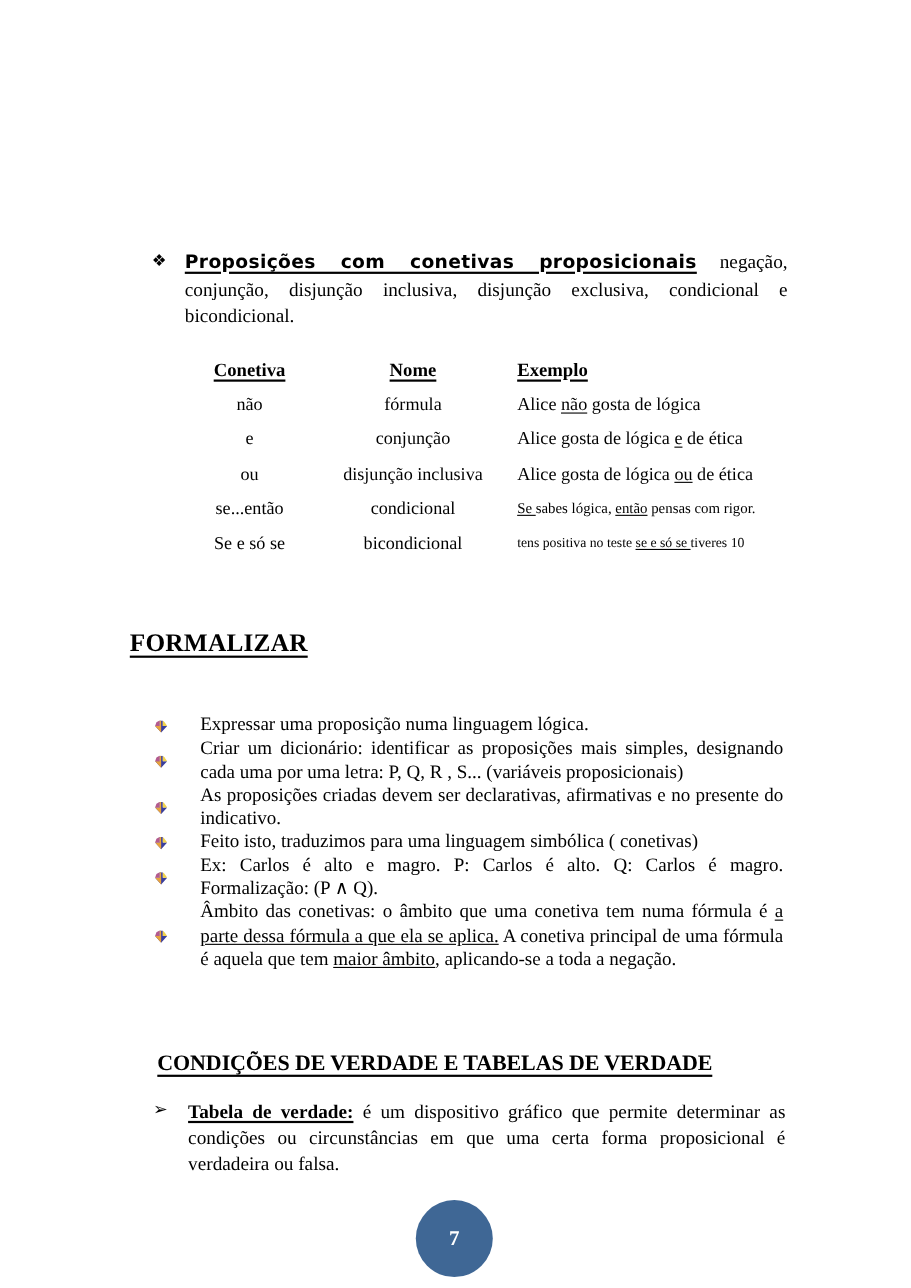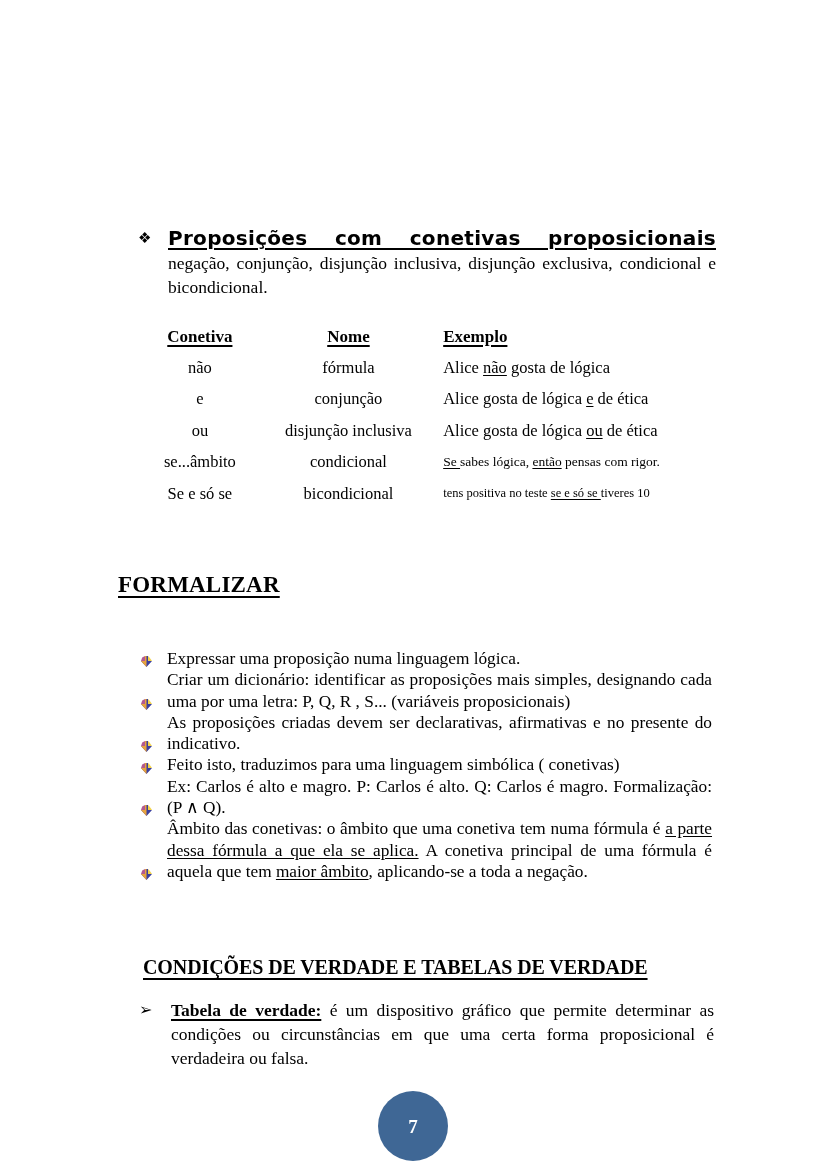--- a/index.html
+++ b/index.html
@@ -47,31 +47,31 @@
   .prop-text {
     flex: 1 1 auto;
     font-size: 17.5px;
     line-height: 24px;
     text-align: justify;
     text-justify: inter-word;
   }
   .prop-title {
     font-family: "DejaVu Sans", "Liberation Sans", sans-serif;
     font-weight: 700;
-    font-size: 20px;
+    font-size: 17px;
     letter-spacing: 0.3px;
     text-decoration: underline;
     text-underline-offset: 3px;
     text-decoration-thickness: 2px;
   }
 
   
   .conectiva-table {
     position: absolute;
-    left: 144px;
+    left: 171px;
     top: 322px;
     width: 560px;
     border-collapse: collapse;
   }
   .conectiva-table th,
   .conectiva-table td {
     padding: 0;
     vertical-align: middle;
     font-weight: normal;
   }
@@ -126,22 +126,23 @@
 
   
   .arrow-list {
     position: absolute;
     left: 140px;
     top: 648px;
     width: 572px;
   }
   .arrow-item {
     display: flex;
-    align-items: flex-end;
+    align-items: center;
     margin-bottom: 0;
+    gap: 15px;
   }
   .arrow-bullet {
     flex: 0 0 auto;
     width: 27px;
     padding-top: 5px;
   }
   .arrow-bullet svg { display: block; }
   .arrow-text {
     flex: 1 1 auto;
     font-size: 17.3px;
@@ -233,21 +234,21 @@
           <td class="col-con">e</td>
           <td class="col-nome">conjunção</td>
           <td class="col-ex"><span>Alice gosta de lógica </span><span class="u">e</span><span> de ética</span></td>
         </tr>
         <tr>
           <td class="col-con">ou</td>
           <td class="col-nome">disjunção inclusiva</td>
           <td class="col-ex"><span>Alice gosta de lógica </span><span class="u">ou</span><span> de ética</span></td>
         </tr>
         <tr class="small-ex">
-          <td class="col-con">se...âmbito</td>
+          <td class="col-con">se...então</td>
           <td class="col-nome">condicional</td>
           <td class="col-ex"><span class="u">Se </span><span>sabes lógica, </span><span class="u">então</span><span> pensas com rigor.</span></td>
         </tr>
         <tr class="smaller-ex">
           <td class="col-con">Se e só se</td>
           <td class="col-nome">bicondicional</td>
           <td class="col-ex"><span>tens positiva no teste </span><span class="u">se e só se </span><span>tiveres 10</span></td>
         </tr>
       </tbody>
   </table>

